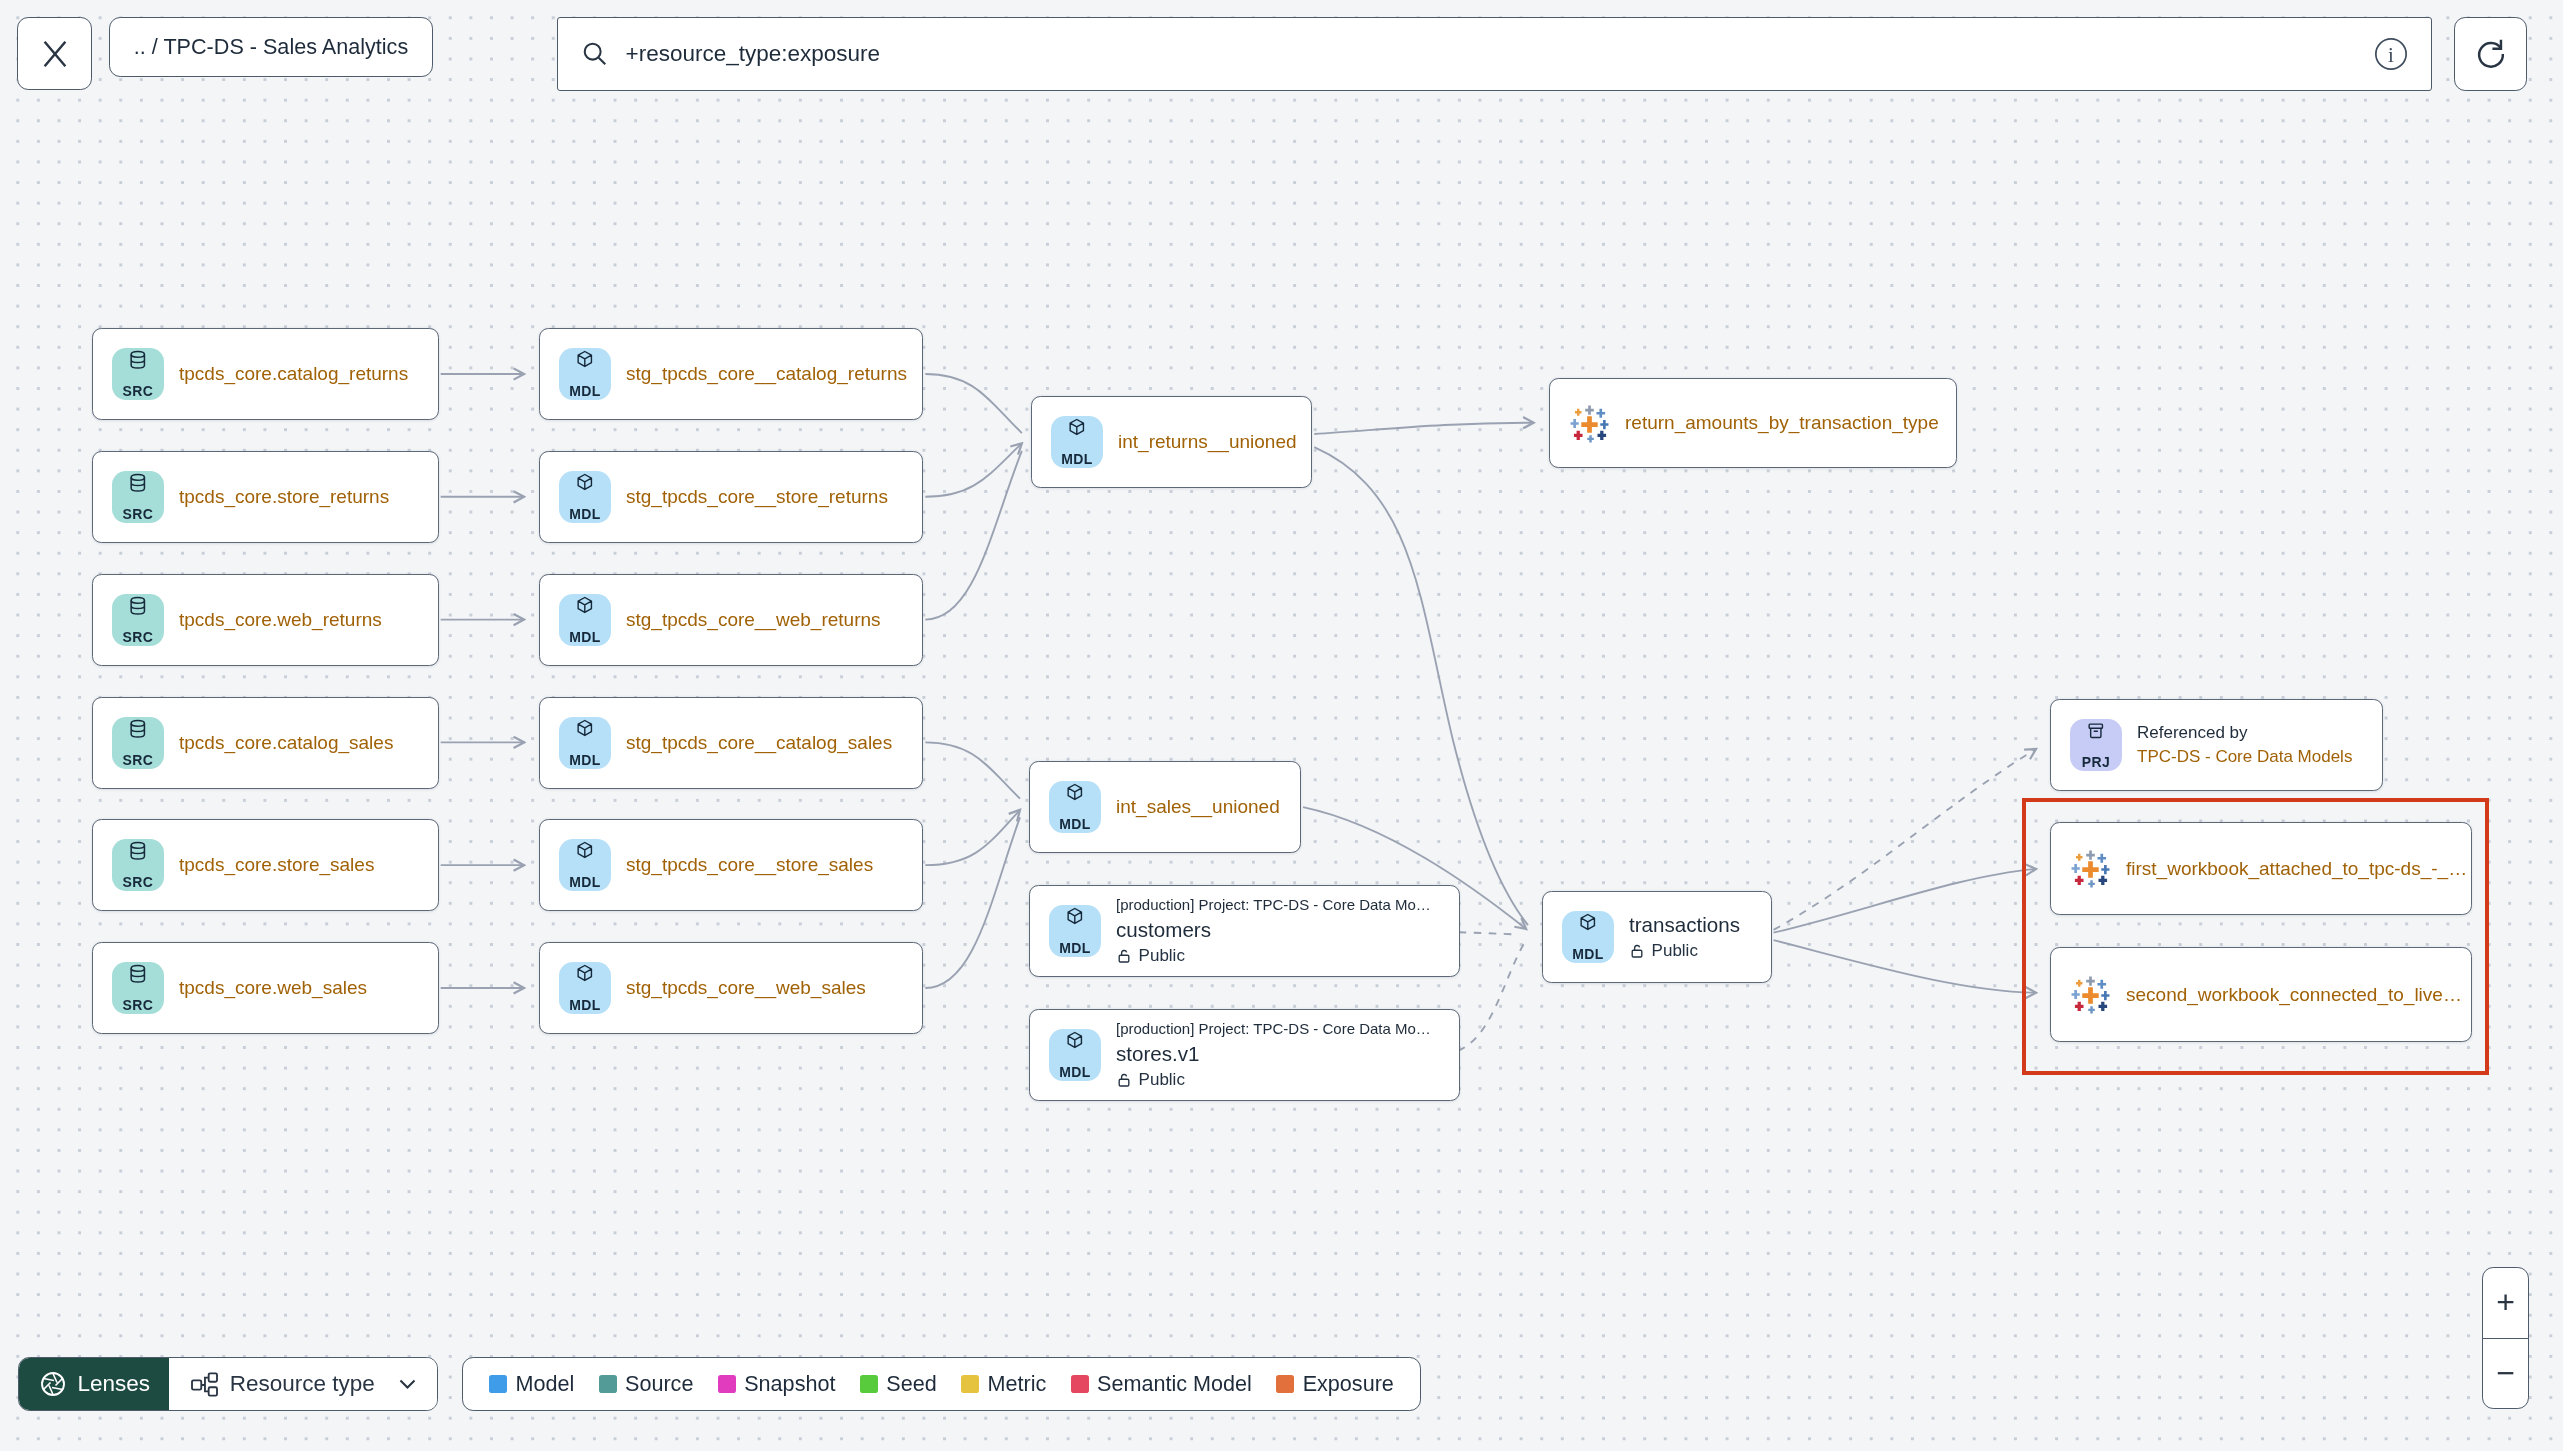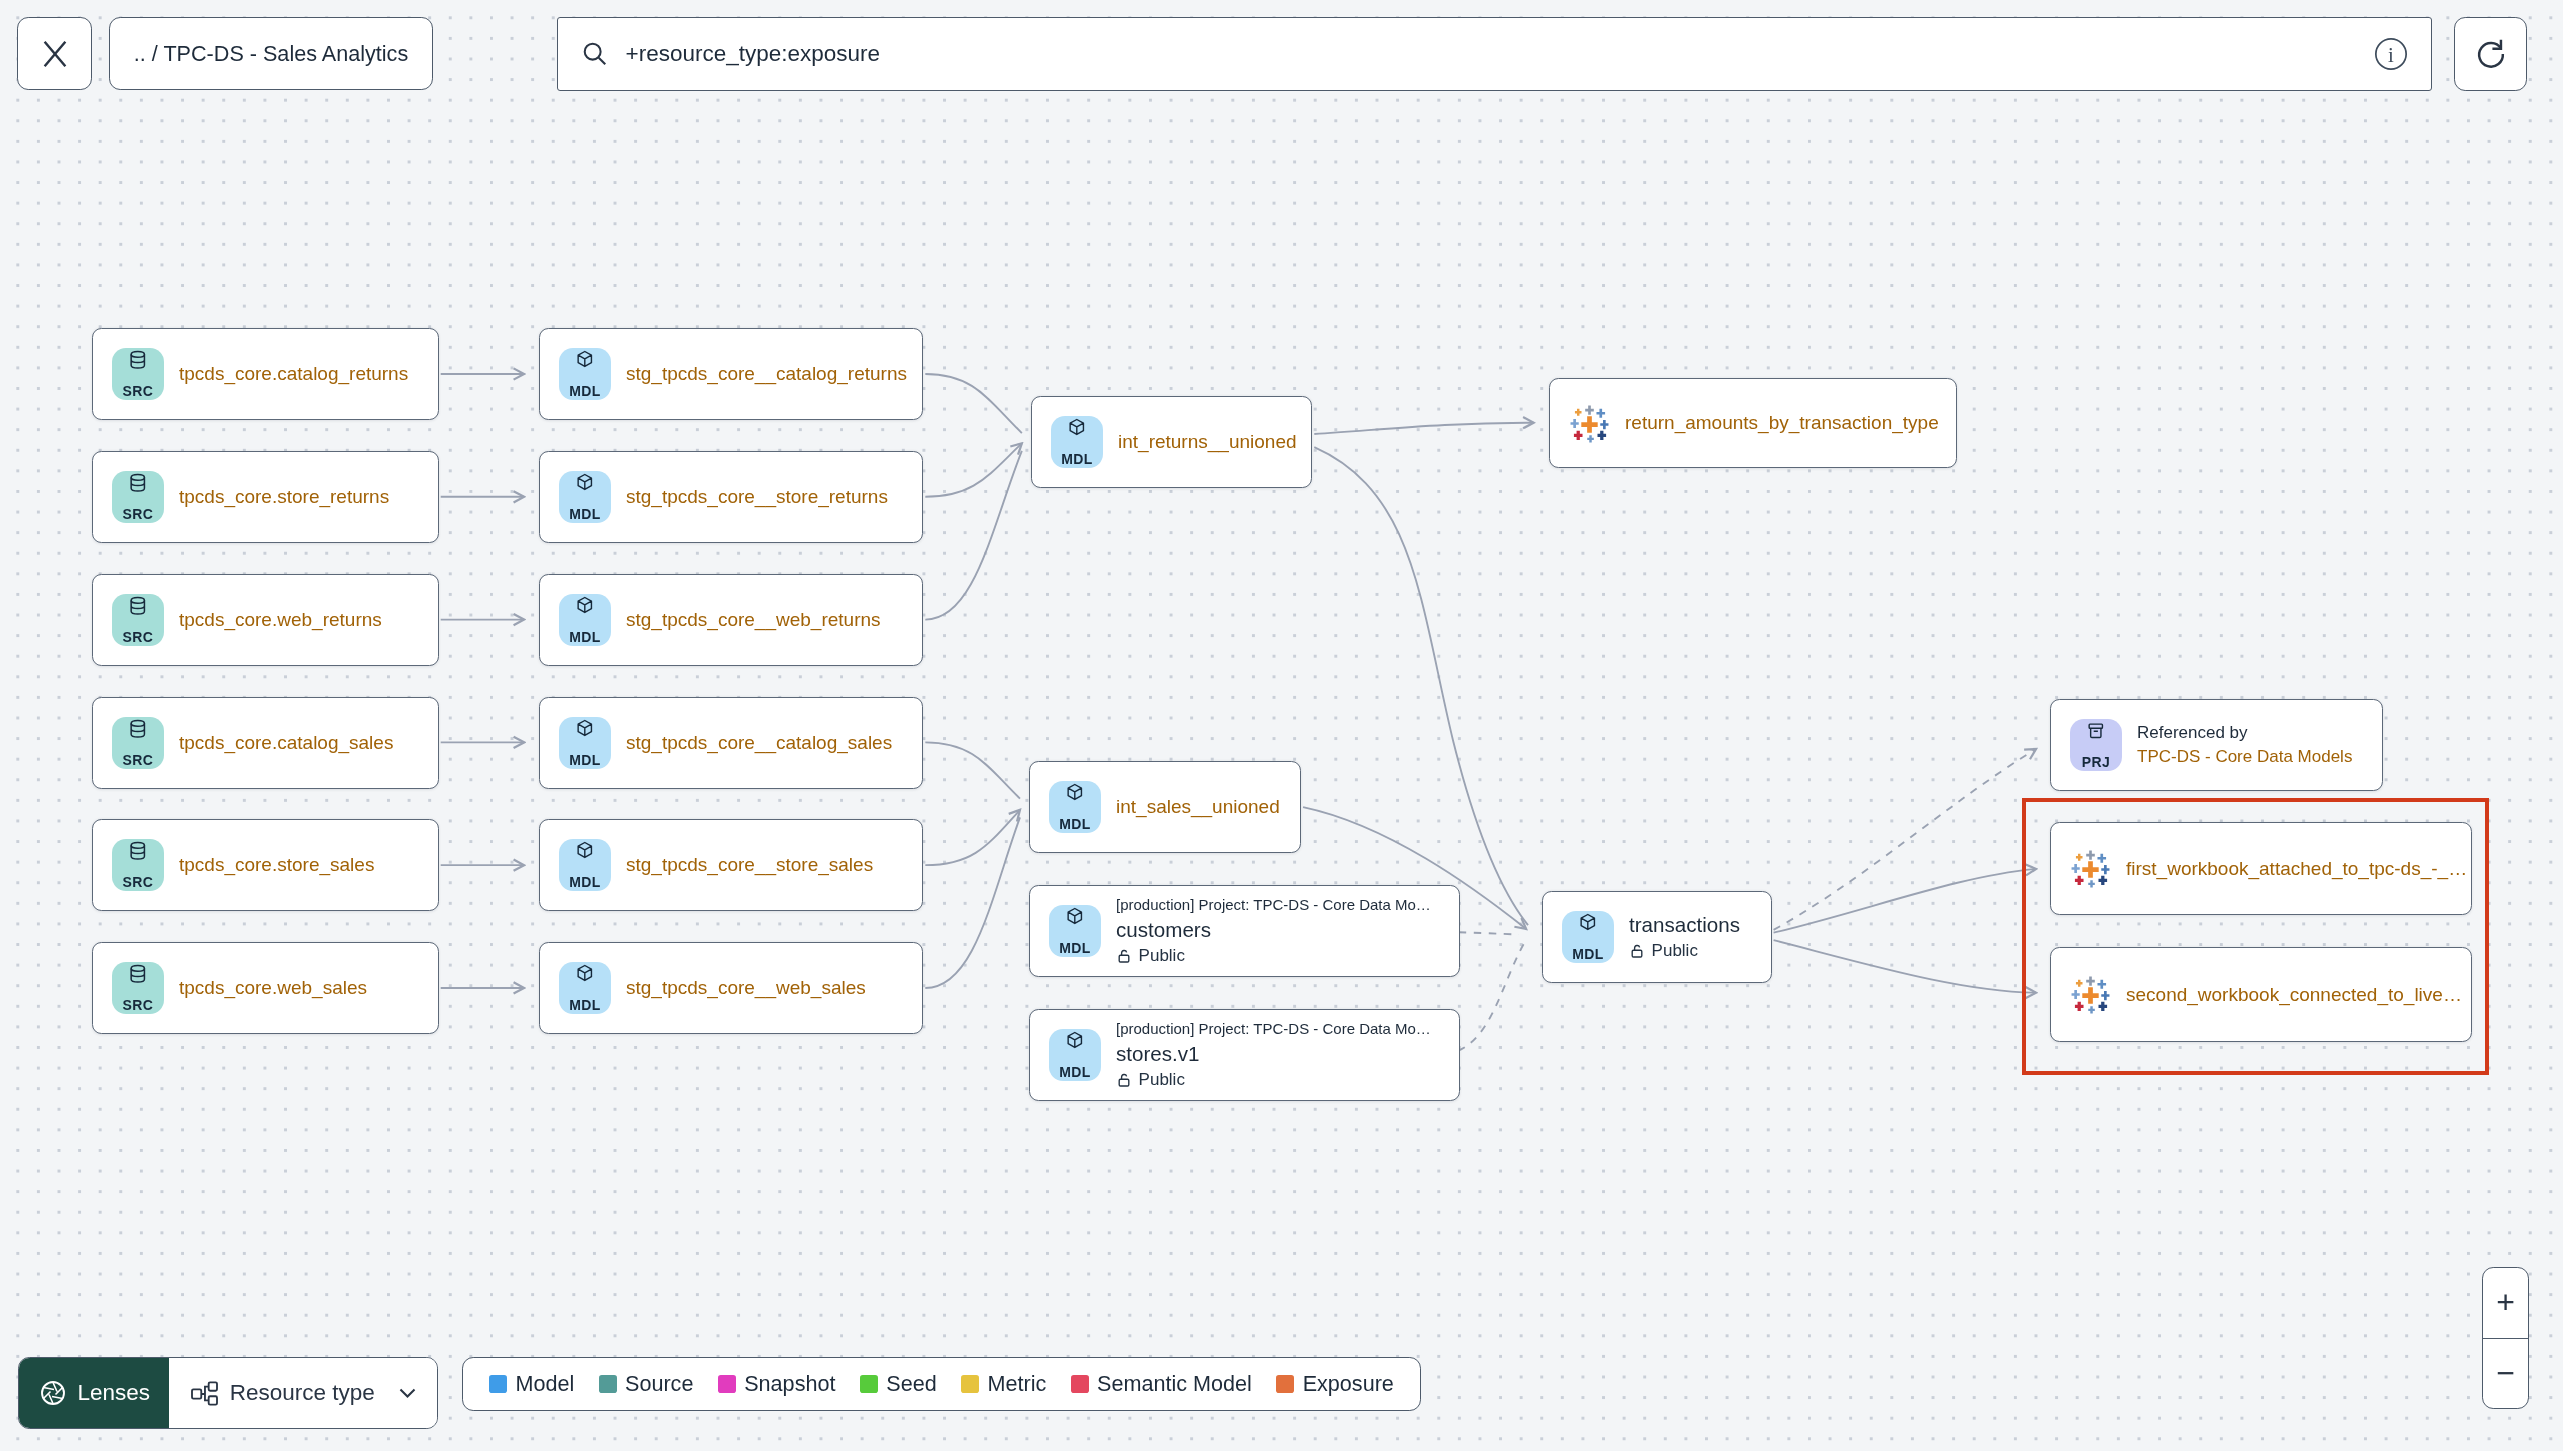--- a/index.html
+++ b/index.html
@@ -15,21 +15,21 @@
     background-size:20.6px 20.6px;
     background-position:7.5px 7.5px;
   }
   
   .btn{
     position:absolute;background:#fff;border:1.9px solid #4d5a6a;border-radius:11.2px;
     display:flex;align-items:center;justify-content:center;box-sizing:border-box;
     cursor:pointer;
   }
   .close-btn{left:17px;top:17px;width:75px;height:73px;}
-  .breadcrumb{left:109px;top:17px;width:324px;height:73px;font-size:21.6px;color:#1e2b3a;}
+  .breadcrumb{left:109px;top:17px;width:324px;height:60px;font-size:21.6px;color:#1e2b3a;}
   .search{
     position:absolute;left:557px;top:17px;width:1875px;height:74px;box-sizing:border-box;
     background:#fff;border:1.9px solid #4d5a6a;border-radius:3px;
     display:flex;align-items:center;padding:0 22.5px;gap:15px;
   }
   .search input{
     flex:1;border:none;outline:none;font-size:22.5px;color:#1e2b3a;
     font-family:"Liberation Sans", sans-serif;background:transparent;
   }
   .refresh-btn{left:2454px;top:17px;width:73px;height:74px;}
@@ -61,21 +61,21 @@
   .highlight-box{
     position:absolute;left:2022px;top:798px;width:467px;height:277px;
     border:4.7px solid #d23a1a;box-sizing:border-box;z-index:2;pointer-events:none;
   }
   
   svg.edges{position:absolute;inset:0;z-index:1;}
   .edge{fill:none;stroke:#9aa2b2;stroke-width:2;}
   .edge.dashed{stroke-dasharray:8 8;}
   
   .lens-group{
-    position:absolute;left:18px;top:1357px;height:72px;display:flex;z-index:5;
+    position:absolute;left:18px;top:1357px;height:54px;display:flex;z-index:5;
     border:1.9px solid #4d5a6a;border-radius:11.2px;overflow:hidden;background:#fff;box-sizing:border-box;
   }
   .lenses-btn{
     background:#1d4b42;color:#fff;display:flex;align-items:center;gap:9.4px;
     padding:0 19px;font-size:22.5px;cursor:pointer;
   }
   .restype-btn{
     background:#fff;color:#2a3544;display:flex;align-items:center;gap:11.2px;
     padding:0 20.6px;font-size:22.5px;cursor:pointer;
   }

